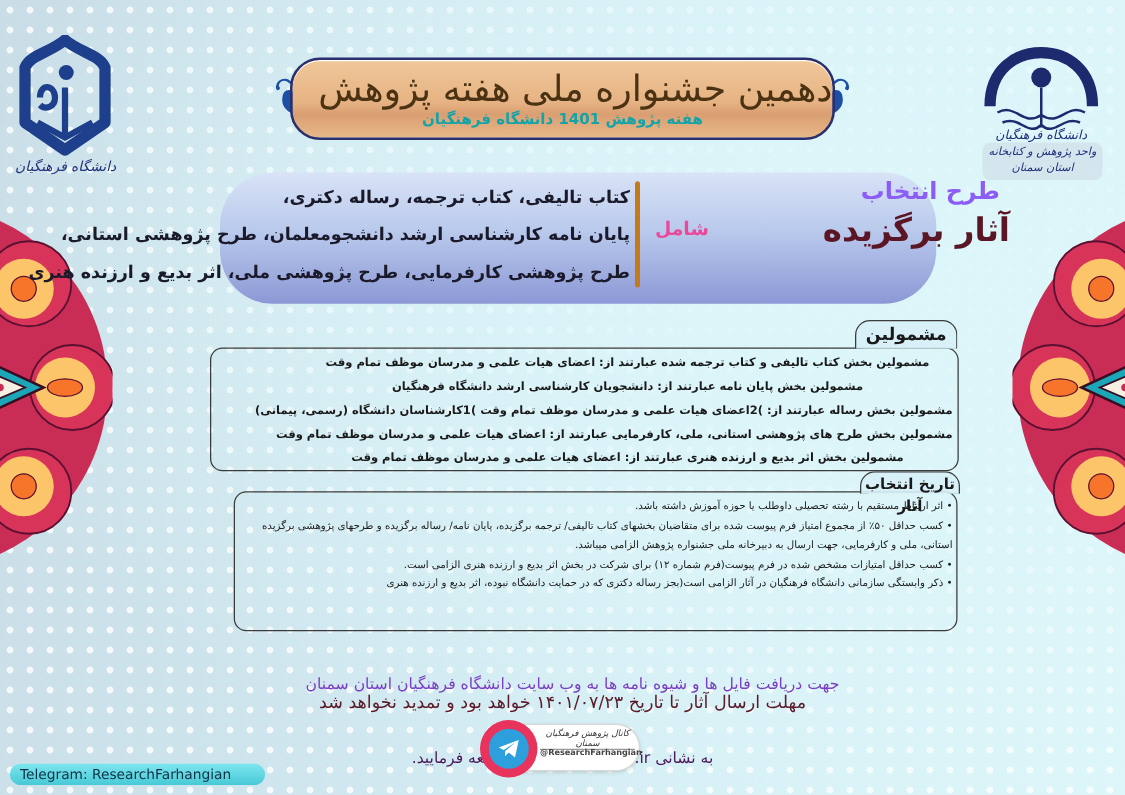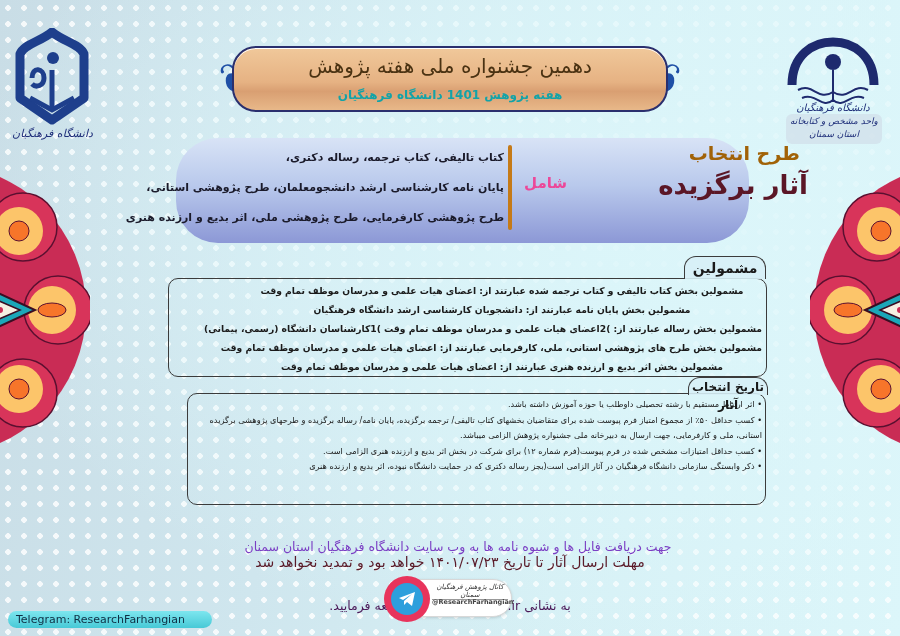--- a/index.html
+++ b/index.html
@@ -33,52 +33,52 @@
     
     .banner {
       position: absolute; left: 232px; top: 46px; width: 436px; height: 66px;
       border-radius: 24px;
       border: 2px solid #2a2f6e;
       background: linear-gradient(180deg, #f0c89a 0%, #e6b283 55%, #d99f72 70%, #e8b889 100%);
       box-shadow: 0 1px 0 #fff inset;
     }
     .banner-ornament { position: absolute; top: 50px; width: 30px; height: 58px; color: #1e4fa6; font-size: 44px; line-height: 58px; text-align: center; }
     .banner-title {
-      position: absolute; left: 0; right: 0; top: 6px; text-align: center; direction: rtl;
-      font-family: "DejaVu Sans", sans-serif; font-size: 20px; color: #4a3212; letter-spacing: 0.5px;
+      position: absolute; left: 0; right: 0; top: 6px; direction: rtl;
+      font-family: "DejaVu Sans", sans-serif; font-size: 29px; color: #4a3212; letter-spacing: 0.5px;
     }
     .banner-subtitle {
       position: absolute; left: 0; right: 0; top: 40px; text-align: center; direction: rtl;
       font-family: "DejaVu Sans", sans-serif; font-weight: bold; font-size: 12px; color: #13a3a8;
     }
 
     
     .plan-box {
       position: absolute; left: 176px; top: 138px; width: 573px; height: 105px;
       border-radius: 42px;
       background: linear-gradient(180deg, #d8e3f6 0%, #b9c9ec 45%, #8c98d6 100%);
     }
     .plan-title-1 {
       position: absolute; right: 100px; top: 142px; direction: rtl;
-      font-weight: bold; font-size: 19px; color: #a16207;
+      font-weight: bold; font-size: 19px; color: #8b5cf6;
     }
     .plan-title-2 {
       position: absolute; right: 92px; top: 170px; direction: rtl;
       font-weight: bold; font-size: 26px; color: #5b1626;
     }
     .plan-includes {
       position: absolute; left: 524px; top: 174px; direction: rtl;
       font-weight: bold; font-size: 15px; color: #ec4899;
     }
     .plan-divider {
       position: absolute; left: 508px; top: 145px; width: 4px; height: 85px;
       background: #c57a17; border-radius: 2px;
     }
     .plan-lines { position: absolute; right: 396px; top: 143px; width: 330px; direction: rtl; text-align: right; }
-    .plan-lines div { font-size: 11px; color: #1a1a2a; height: 30px; line-height: 30px; font-weight: bold; white-space: nowrap; }
+    .plan-lines div { font-size: 14px; color: #1a1a2a; height: 30px; line-height: 30px; font-weight: bold; white-space: nowrap; }
 
     
     .frame {
       position: absolute; border: 1.5px solid #3b3b3b; border-radius: 10px;
     }
     .frame-tab {
       position: absolute; background: rgba(215,240,246,0.9);
       border: 1.5px solid #3b3b3b; border-bottom: none;
       border-radius: 12px 12px 0 0;
       direction: rtl; font-weight: bold; color: #1a1a1a;
@@ -244,21 +244,21 @@
 
 <svg class="logo-right" viewBox="0 0 110 120">
   <path d="M14 55 C14 25 35 12 55 12 C75 12 96 25 96 55" fill="none" stroke="#1e2a6e" stroke-width="9"></path>
   <circle cx="55" cy="32" r="8" fill="#1e2a6e"></circle>
   <line x1="55" y1="40" x2="55" y2="72" stroke="#1e2a6e" stroke-width="2"></line>
   <path d="M20 60 C35 52 40 72 55 62 C70 72 75 52 90 60" fill="none" stroke="#1e2a6e" stroke-width="2"></path>
   <path d="M24 68 C38 62 44 80 55 70 C66 80 72 62 86 68" fill="none" stroke="#1e2a6e" stroke-width="2"></path>
 </svg>
 <div class="logo-caption" style="left:778px; top:102px; width:110px; font-size:10px; font-style:italic;">دانشگاه فرهنگیان</div>
 <div style="position:absolute; left:786px; top:114px; width:96px; height:30px; border-radius:6px; background:rgba(210,225,235,0.8);"></div>
-<div class="logo-caption" style="left:786px; top:116px; width:96px; font-size:9px; font-style:italic;">واحد مشخص و کتابخانه</div>
+<div class="logo-caption" style="left:786px; top:116px; width:96px; font-size:9px; font-style:italic;">واحد پژوهش و کتابخانه</div>
 <div class="logo-caption" style="left:786px; top:129px; width:96px; font-size:9px; font-style:italic;">استان سمنان</div>
 
 <div class="banner-ornament" style="left:218px;">❦</div>
 <div class="banner-ornament" style="left:652px; transform: scaleX(-1);">❦</div>
 <div class="banner">
   <div class="banner-title">دهمین جشنواره ملی هفته پژوهش</div>
   <div class="banner-subtitle">هفته پژوهش 1401 دانشگاه فرهنگیان</div>
 </div>
 
 <div class="plan-box"></div>

